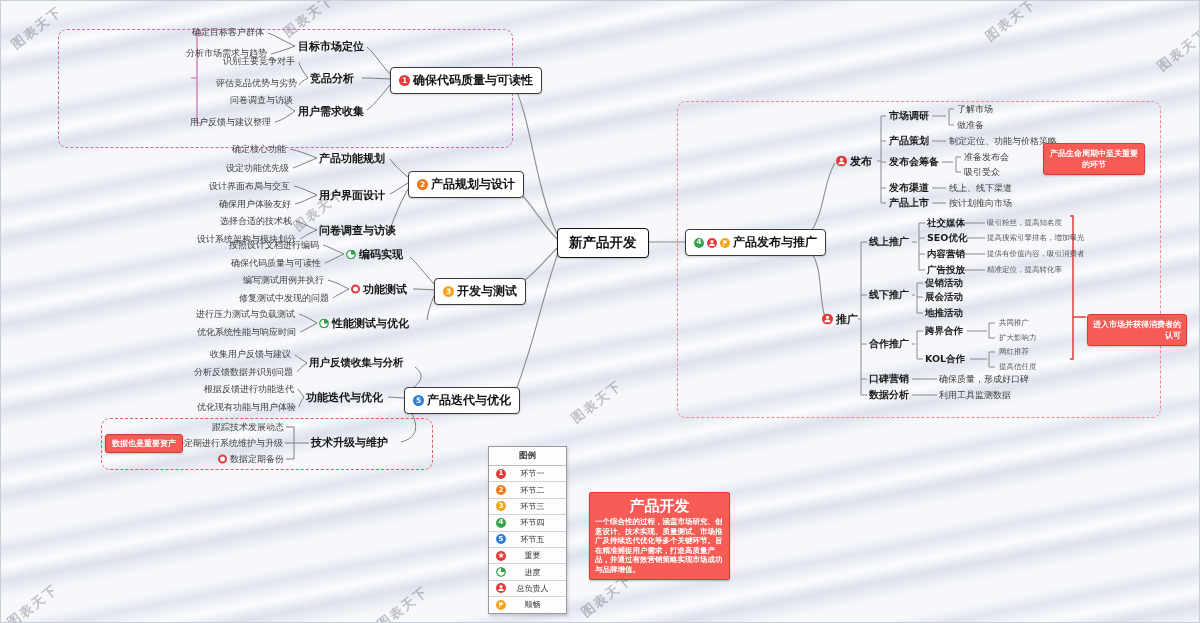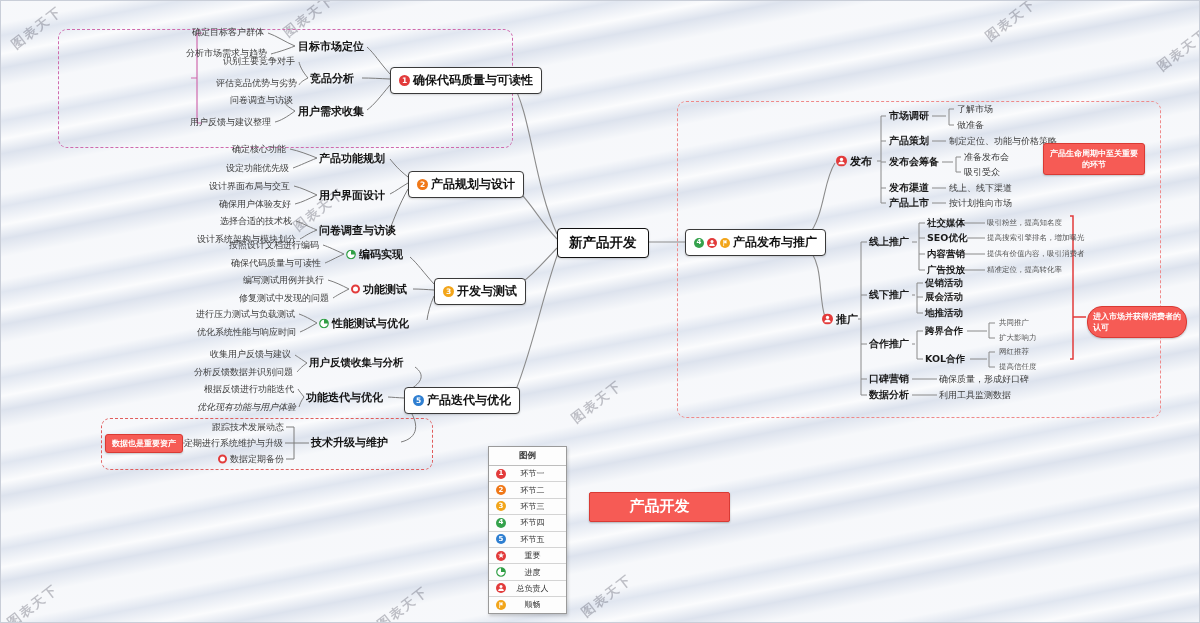--- a/index.html
+++ b/index.html
@@ -211,21 +211,21 @@
 
   <div class="box" style="left:403px;top:386px;">
     <span class="badge bg5">5</span>
     <span>产品迭代与优化</span>
   </div>
   <span class="n sub105" style="left:308px;top:362px;">用户反馈收集与分析</span>
   <span class="n leaf" style="right:908px;top:353px;">收集用户反馈与建议</span>
   <span class="n leaf" style="right:906px;top:371px;">分析反馈数据并识别问题</span>
   <span class="n sub" style="left:305px;top:396px;">功能迭代与优化</span>
   <span class="n leaf" style="right:905px;top:388px;">根据反馈进行功能迭代</span>
-  <span class="n leaf" style="right:903px;top:406px;font-style:italic;">优化现有功能与用户体验</span>
+  <span class="n leaf" style="right:903px;top:406px;">优化现有功能与用户体验</span>
   <span class="n sub" style="left:310px;top:441px;">技术升级与维护</span>
   <span class="n leaf" style="right:915px;top:426px;">跟踪技术发展动态</span>
   <span class="n leaf" style="right:916px;top:442px;">定期进行系统维护与升级</span>
   <span class="n leaf inline-node" style="right:915px;top:458px;">
     <span class="ring"></span>
     <span>数据定期备份</span>
   </span>
   <div class="note" style="left:104px;top:433px;padding:3px 6px;">数据也是重要资产</div>
 
   <div class="box" style="left:684px;top:228px;">
@@ -289,21 +289,21 @@
   <span class="n sub95" style="left:924px;top:330px;">跨界合作</span>
   <span class="n leaf8" style="left:998px;top:322px;">共同推广</span>
   <span class="n leaf8" style="left:998px;top:337px;">扩大影响力</span>
   <span class="n sub95" style="left:924px;top:358px;">KOL合作</span>
   <span class="n leaf8" style="left:998px;top:351px;">网红推荐</span>
   <span class="n leaf8" style="left:998px;top:366px;">提高信任度</span>
   <span class="n sub10" style="left:868px;top:378px;">口碑营销</span>
   <span class="n leaf" style="left:938px;top:378px;">确保质量，形成好口碑</span>
   <span class="n sub10" style="left:868px;top:394px;">数据分析</span>
   <span class="n leaf" style="left:938px;top:394px;">利用工具监测数据</span>
-  <div class="note" style="left:1086px;top:305px;width:88px;text-align:left;border-radius:15px;">进入市场并获得消费者的认可</div>
+  <div class="note" style="left:1086px;top:313px;width:88px;text-align:right;">进入市场并获得消费者的认可</div>
 
   <div class="legend">
     <div class="hd">图例</div>
     <div class="row">
       <span class="badge bg1 sm">1</span>
       <span class="lbl">环节一</span>
       </div>
     <div class="row">
       <span class="badge bg2 sm">2</span>
       <span class="lbl">环节二</span>
@@ -343,15 +343,16 @@
       <svg class="icsvg" width="10" height="10" viewBox="0 0 12 12">
           <circle cx="6" cy="6" r="6" fill="#f2a51a"></circle>
           <path d="M4 2.5 h0.9 v7 h-0.9 z M5.1 3 h3.5 l-1.2 1.7 1.2 1.7 h-3.5 z" fill="#fff"></path>
         </svg>
       <span class="lbl">顺畅</span>
       </div>
   </div>
 
   <div class="summary">
     <div class="t">产品开发</div>
+    <div class="b">一个综合性的过程，涵盖市场研究、创意设计、技术实现、质量测试、市场推广及持续迭代优化等多个关键环节。旨在精准捕捉用户需求，打造高质量产品，并通过有效营销策略实现市场成功与品牌增值。</div>
   </div>
 
 </div>
 
 </body></html>

